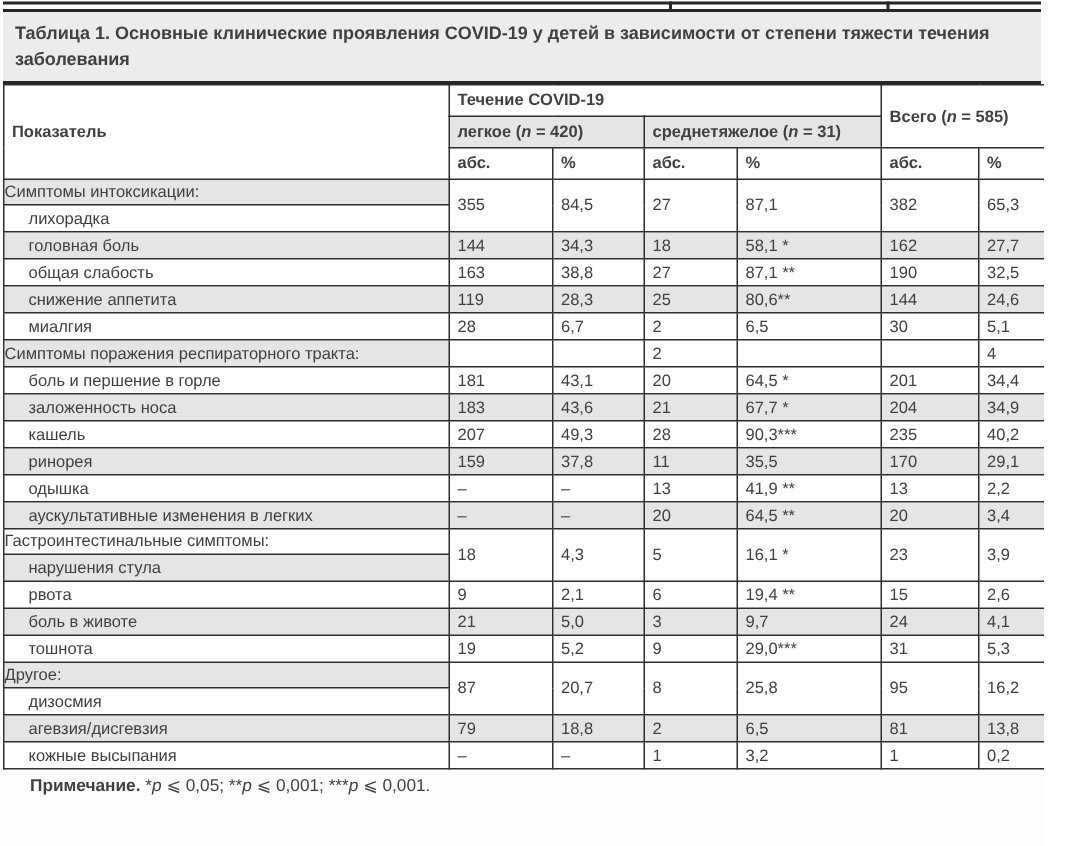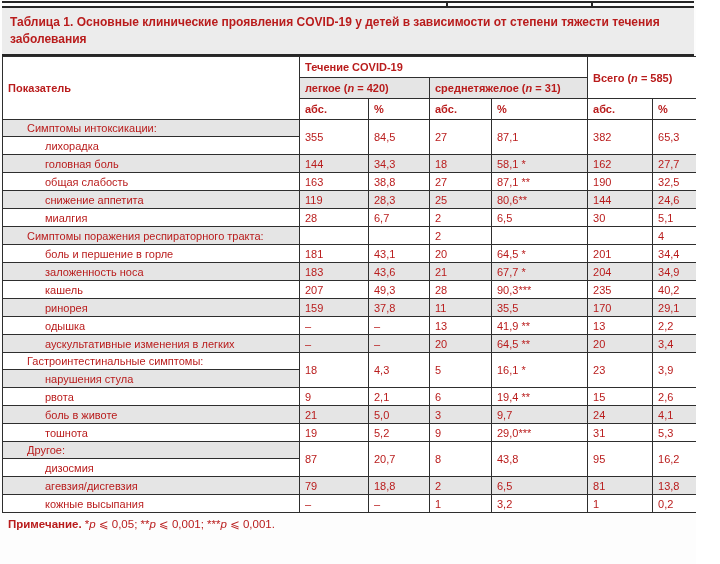--- a/index.html
+++ b/index.html
@@ -1,20 +1,20 @@
 <!DOCTYPE html>
 <html style="--band: #e5e5e5; --title-band: #ececec; --rule: #262626;"><head>
 <meta charset="utf-8">
 <style>
   html,body{margin:0;padding:0;}
   #page{
     width:696px;height:564px;box-sizing:border-box;
     background:#fdfdfd;position:relative;
     font-family:"Liberation Sans","DejaVu Sans",sans-serif;
-    color:#b91c1c;overflow:hidden;
+    color:#404040;overflow:hidden;
   }
   .top-rule{
     margin:1px 2px 0 2px;height:7px;box-sizing:border-box;position:relative;
     border-top:2px solid var(--rule);border-bottom:2px solid var(--rule);
   }
   .top-rule .stub{position:absolute;top:-2px;bottom:-2px;width:2px;background:var(--rule);}
   .title-band{
     margin:0 2px;background:var(--title-band);
     padding:6px 8px 6px 8px;border-bottom:2px solid var(--rule);
   }
@@ -26,27 +26,27 @@
   th,td{
     border:1px solid #2e2e2e;box-sizing:border-box;
     padding:2px 3px 2px 5px;text-align:left;vertical-align:middle;
     overflow:hidden;white-space:nowrap;
   }
   thead th{font-weight:bold;background:#fff;}
   thead .group-course{height:21px;}
   thead .shaded{background:var(--band);}
   thead tr{height:21px;}
   tbody td{height:18px;background:#fff;}
-  td.sec{padding-left:24px;height:15px;}
-  td.item{padding-left:42px;}
+  td.sec{padding-left:0;height:15px;}
+  td.item{padding-left:16px;}
   td.band{background:var(--band);}
   td.merged{vertical-align:middle;background:#fff;}
   .notes{margin:0 2px;padding:3px 0 2px 6px;font-size:11.5px;line-height:16px;}
   .notes p{margin:0;}
-  .notes b{font-weight:bold;}
+  .notes b{font-weight:bold;margin-left:12px;}
   i{font-style:italic;}
 </style>
 </head>
 <body>
 
 <div id="page">
 
   <div class="top-rule">
     <span class="stub" style="left:444px"></span>
     <span class="stub" style="left:589px"></span>
@@ -234,21 +234,21 @@
           <td>9</td>
           <td>29,0***</td>
           <td>31</td>
           <td>5,3</td>
         </tr>
         <tr>
           <td class="sec band">Другое:</td>
           <td rowspan="2" class="merged">87</td>
           <td rowspan="2" class="merged">20,7</td>
           <td rowspan="2" class="merged">8</td>
-          <td rowspan="2" class="merged">43,8</td>
+          <td rowspan="2" class="merged">25,8</td>
           <td rowspan="2" class="merged">95</td>
           <td rowspan="2" class="merged">16,2</td>
         </tr>
         <tr>
           <td class="item">дизосмия</td>
         </tr>
         <tr>
           <td class="item band">агевзия/дисгевзия</td>
           <td class="band">79</td>
           <td class="band">18,8</td>

